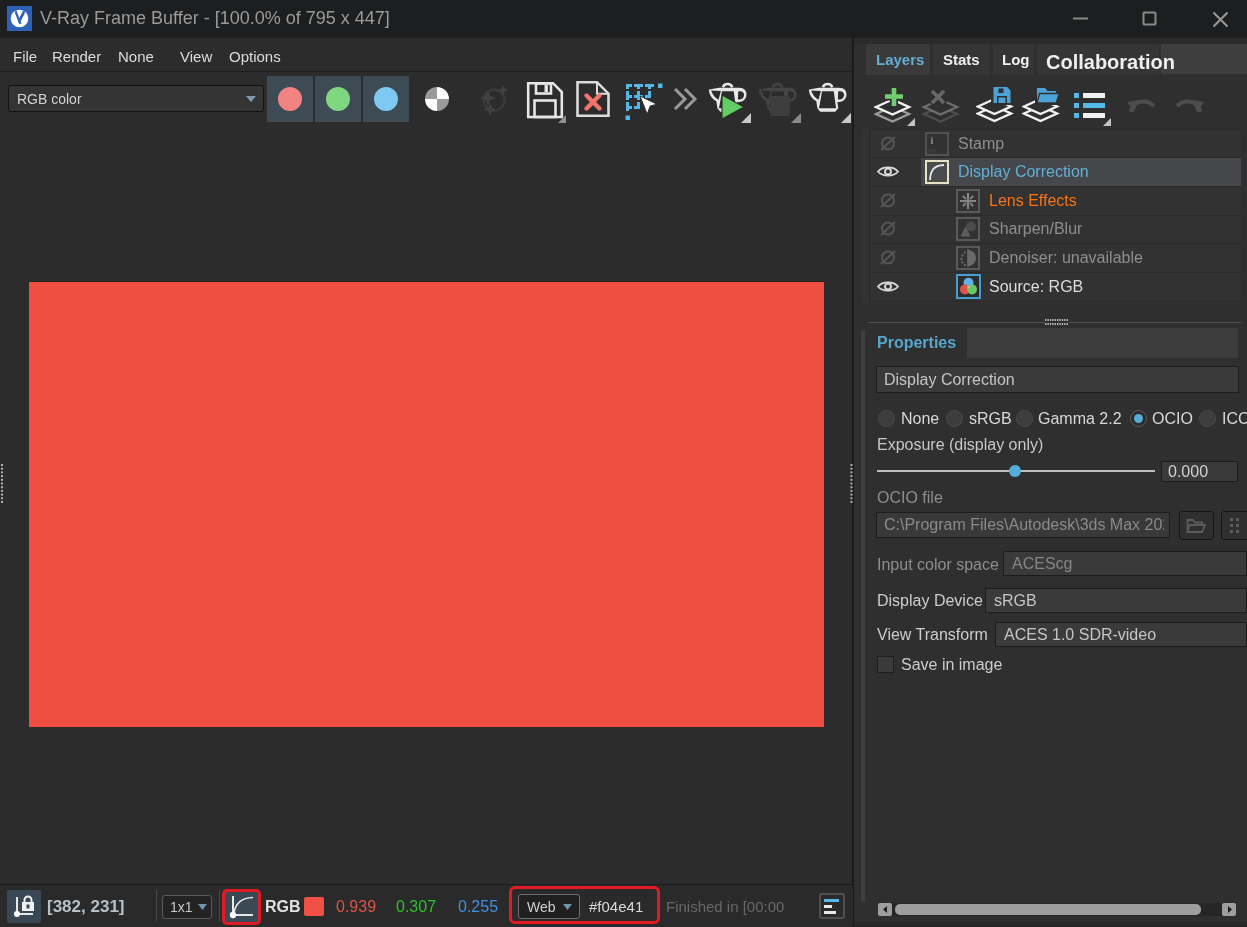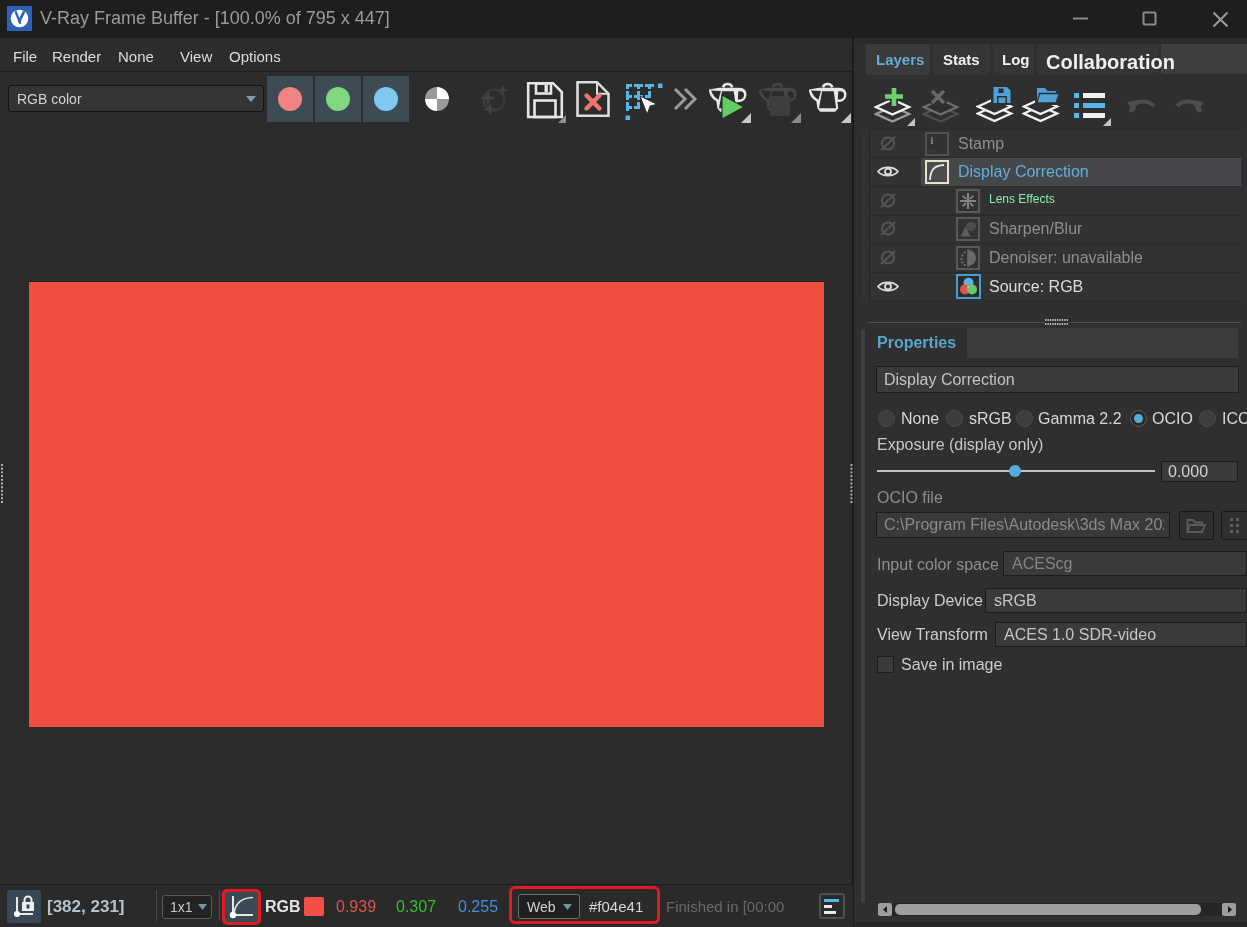--- a/index.html
+++ b/index.html
@@ -306,21 +306,21 @@
         <rect x="0" y="0" width="25" height="25" fill="#2d2d2d"></rect>
         <rect x="1" y="1" width="23" height="23" fill="none" stroke="#459fd3" stroke-width="2"></rect>
         <circle cx="12.5" cy="8.8" r="5" fill="#5fb2e8"></circle>
         <circle cx="9" cy="15.4" r="5" fill="#de5448"></circle>
         <circle cx="16" cy="15.4" r="5" fill="#67c867"></circle>
         <path d="M10.8 12.4 a5 5 0 0 1 3.4 0 a5 5 0 0 1 -1.7 1.5 a5 5 0 0 1 -1.7 -1.5" fill="#cfc7a8"></path>
       </svg>
 
       <div class="txt" style="left:96px;top:6px;font-size:16px;color:#8e8e8e;">Stamp</div>
       <div class="txt" style="left:96px;top:34px;font-size:16px;color:#60b0d8;">Display Correction</div>
-      <div class="txt" style="left:127px;top:63px;font-size:12px;color:#86efac;">Lens Effects</div>
+      <div class="txt" style="left:127px;top:63px;font-size:16px;color:#f97316;">Lens Effects</div>
       <div class="txt" style="left:127px;top:91px;font-size:16px;color:#8e8e8e;">Sharpen/Blur</div>
       <div class="txt" style="left:127px;top:120px;font-size:16px;color:#8e8e8e;">Denoiser: unavailable</div>
       <div class="txt" style="left:127px;top:149px;font-size:16px;color:#dcdcdc;">Source: RGB</div>
     </div>
 
     <div class="abs" style="left:14px;top:284px;width:373px;height:1px;background:#515151;"></div>
     <svg class="abs" style="left:191px;top:281px" width="24" height="7" viewBox="0 0 24 7">
       <g fill="#2f2f2f">
           <rect x="0" y="0" width="24" height="7"></rect>
         </g>

